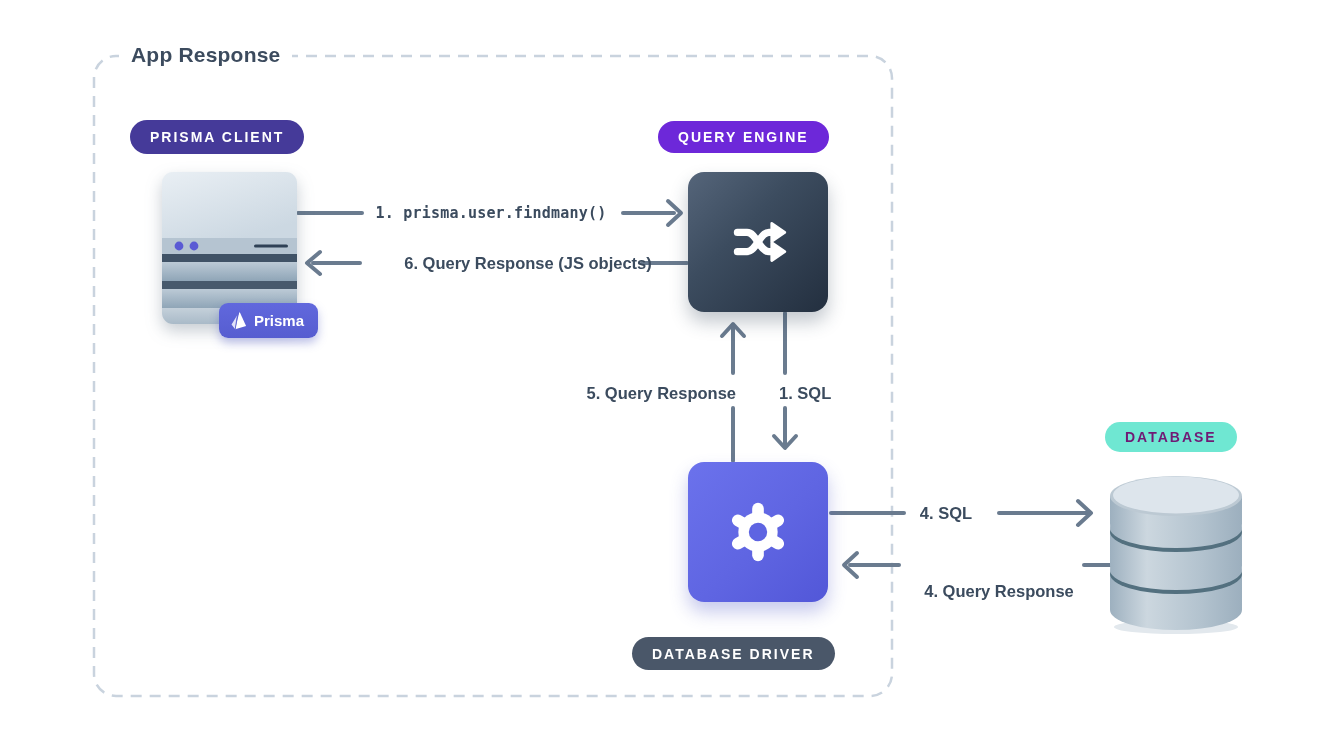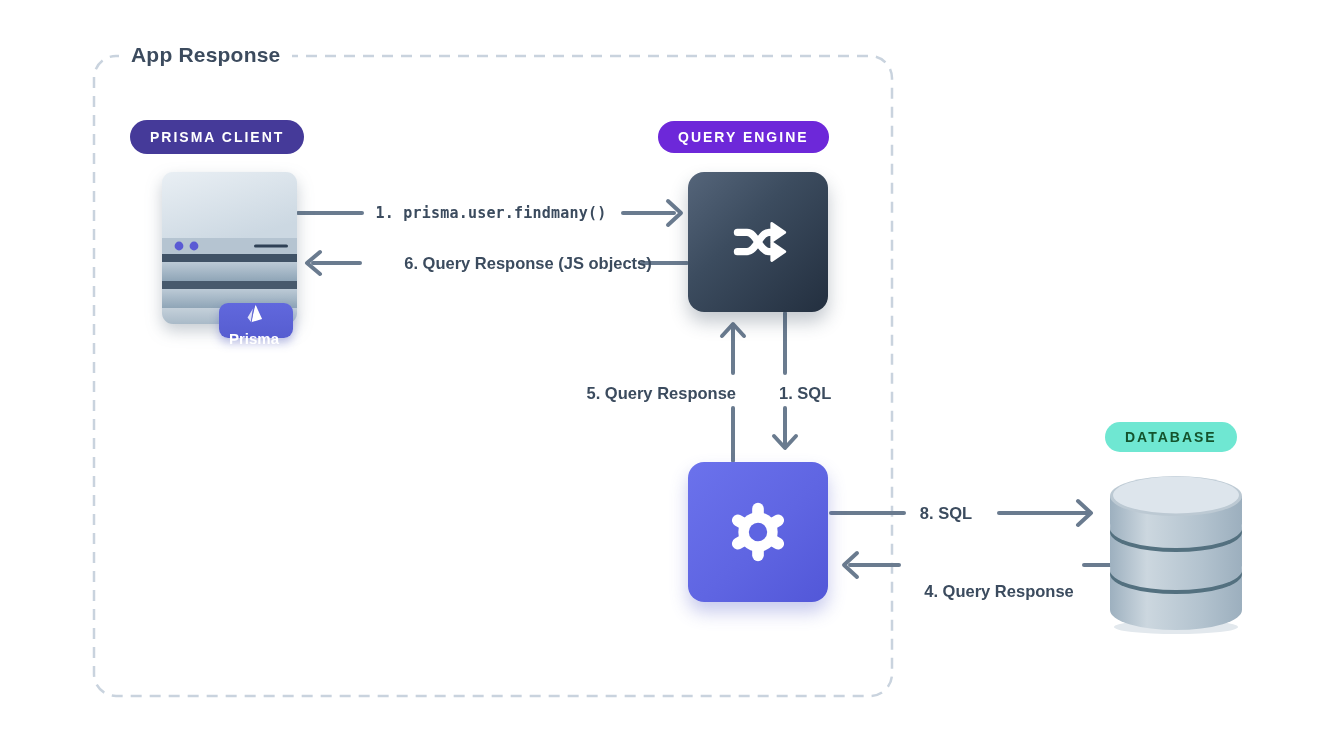--- a/index.html
+++ b/index.html
@@ -40,21 +40,21 @@
     color: #ffffff;
     font-weight: bold;
     font-size: 14px;
     letter-spacing: 2px;
     padding: 8px 20px;
     white-space: nowrap;
   }
   .pill-indigo  { background: #453a99; height: 34px; left: 130px; top: 120px; }
   .pill-slate-1 { background: #6d28d9; height: 32px; left: 658px; top: 121px; }
   .pill-slate-2 { background: #4a5769; height: 33px; left: 632px; top: 637px; }
-  .pill-teal    { background: #6fe7d2; height: 30px; left: 1105px; top: 422px; color: #14532d; }
+  .pill-teal    { background: #6fe7d2; height: 30px; left: 1105px; top: 422px; color: #701a75; }
 
   
   .node {
     position: absolute;
     width: 140px; height: 140px;
     border-radius: 16px;
     display: flex; align-items: center; justify-content: center;
   }
   .node-engine {
     left: 688px; top: 172px;
@@ -79,21 +79,20 @@
     display: inline-flex;
     align-items: center;
     gap: 6px;
     padding: 0 14px 0 10px;
     border-radius: 9px;
     background: linear-gradient(180deg, #6168dd 0%, #565dd0 100%);
     box-shadow: 0 5px 10px rgba(70, 80, 190, 0.35);
     color: #ffffff;
     font-size: 15px;
     font-weight: bold;
-    flex-direction: column;
   }
 
   
   .lbl {
     position: absolute;
     font-weight: bold;
     font-size: 16.5px;
     color: #3b4b5e;
     white-space: nowrap;
   }
@@ -226,20 +225,21 @@
           <rect x="20" y="4" width="8" height="40" rx="4"></rect>
           <rect x="20" y="4" width="8" height="40" rx="4" transform="rotate(60 24 24)"></rect>
           <rect x="20" y="4" width="8" height="40" rx="4" transform="rotate(120 24 24)"></rect>
           <circle cx="24" cy="24" r="13.5"></circle>
         </g>
         <circle cx="24" cy="24" r="6.3" fill="#5e64e2"></circle>
       </svg>
     </span>
   </div>
 
+  <div class="pill pill-slate-2">DATABASE DRIVER</div>
 
   <div class="pill pill-teal">DATABASE</div>
 
   <div class="db-wrap">
     <svg width="138" height="164" viewBox="0 0 138 164">
       <defs>
         <linearGradient id="cylBody" x1="0" y1="0" x2="1" y2="0">
           <stop offset="0" stop-color="#9db0bf"></stop>
           <stop offset="0.28" stop-color="#ccd7df"></stop>
           <stop offset="0.7" stop-color="#b2c2ce"></stop>
@@ -259,16 +259,16 @@
       <path d="M3 24 L3 52 A66 20 0 0 0 135 52 L135 24 Z" fill="url(#cylBody)"></path>
       <ellipse cx="69" cy="24" rx="66" ry="20" fill="#bcc9d3"></ellipse>
       <ellipse cx="69" cy="23" rx="63" ry="18.5" fill="#dde5ec"></ellipse>
     </svg>
   </div>
 
   <div class="lbl mono centered" style="left:491px; top:213px;">1. prisma.user.findmany()</div>
   <div class="lbl centered" style="left:500px; top:263px;margin-left:28px;">6. Query Response (JS objects)</div>
   <div class="lbl right-anchored" style="left:736px; top:393px;text-align:center;">5. Query Response</div>
   <div class="lbl left-anchored" style="left:779px; top:393px;">1. SQL</div>
-  <div class="lbl centered" style="left:946px; top:513px;">8. SQL</div>
+  <div class="lbl centered" style="left:946px; top:513px;">4. SQL</div>
   <div class="lbl centered" style="left:999px; top:591px;">4. Query Response</div>
 
 </div>
 
 </body></html>

